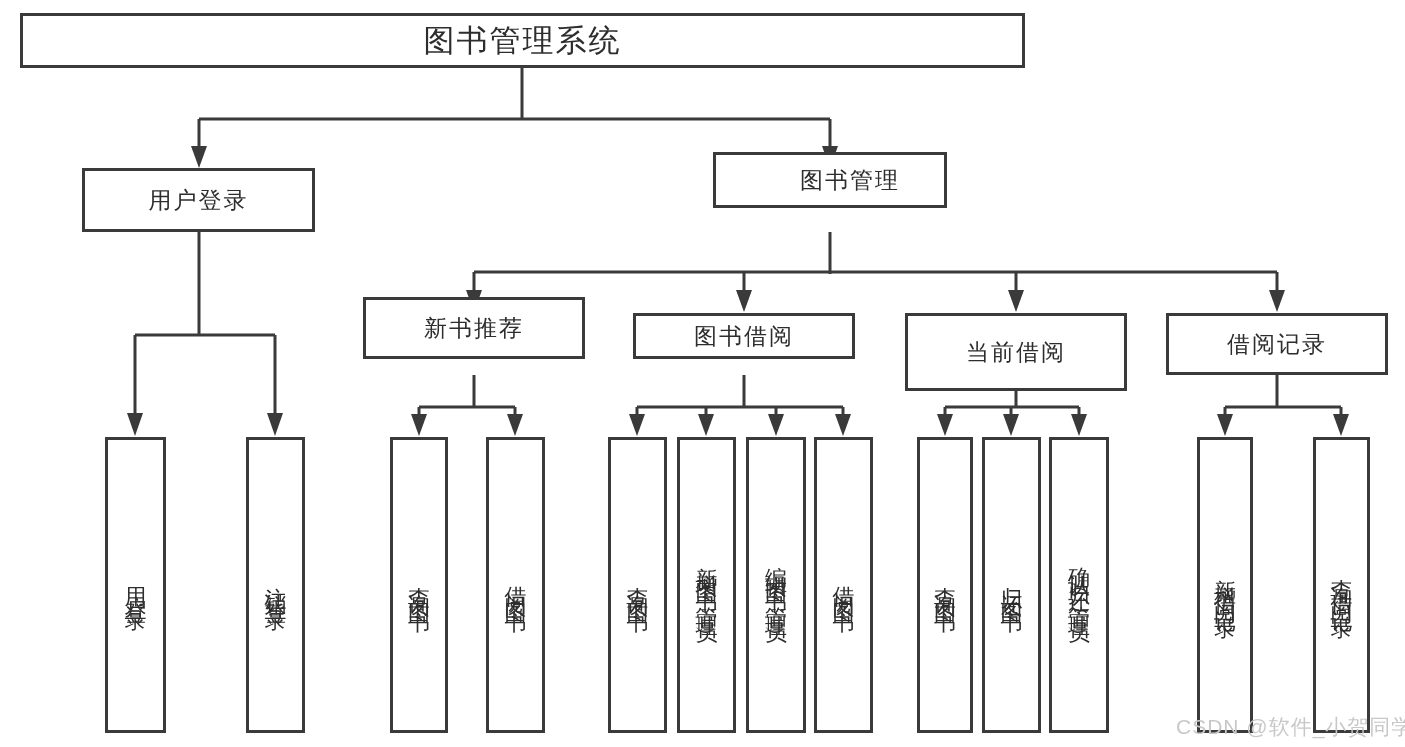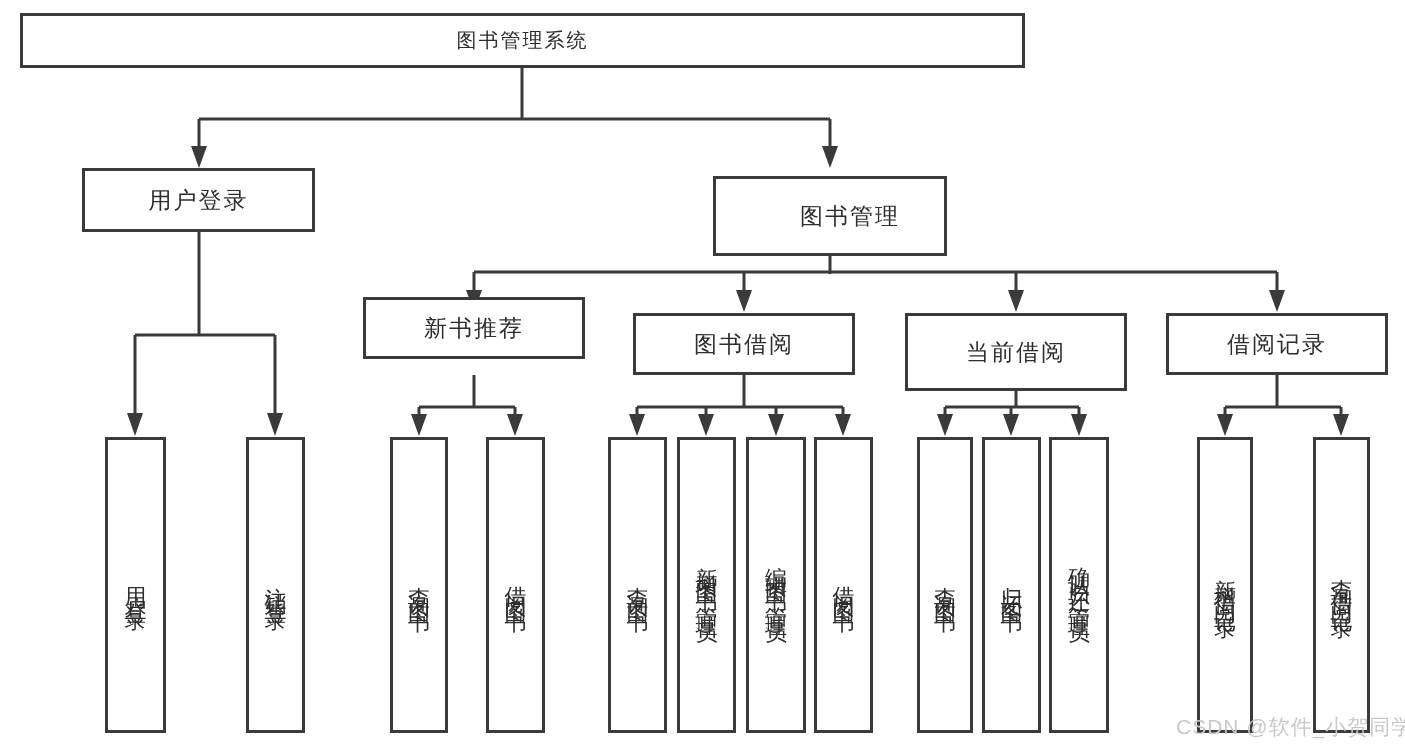--- a/index.html
+++ b/index.html
@@ -26,21 +26,21 @@
     display:flex;
     align-items:center;
     justify-content:center;
     z-index:2;
   }
   .hnode{
     font-size:23px;
     letter-spacing:2px;
     white-space:nowrap;
   }
-  .root{font-size:20px;font-family:Liberation Mono, monospace;}
+  .root{font-size:31px;font-family:Liberation Mono, monospace;}
   .vnode{
     writing-mode:vertical-rl;
     text-orientation:mixed;
     font-size:22px;
     letter-spacing:8px;
     line-height:1;
   }
   .watermark{
     position:absolute;
     left:1176px;top:713px;
@@ -109,24 +109,24 @@
       <polygon points="1003,414 1019,414 1011,436"></polygon>
       <polygon points="1071,414 1087,414 1079,436"></polygon>
       <polygon points="1217,414 1233,414 1225,436"></polygon>
       <polygon points="1333,414 1349,414 1341,436"></polygon>
     </g>
   </svg>
 
   <div class="node hnode root" style="left:20px;top:13px;width:1005px;height:55px;">图书管理系统</div>
 
   <div class="node hnode" style="left:82px;top:168px;width:233px;height:64px;">用户登录</div>
-  <div class="node hnode" style="left:713px;top:176px;width:234px;height:80px;padding-left:40px;">图书管理</div>
+  <div class="node hnode" style="left:713px;top:152px;width:234px;height:56px;padding-left:40px;">图书管理</div>
 
   <div class="node hnode" style="left:363px;top:297px;width:222px;height:62px;">新书推荐</div>
-  <div class="node hnode" style="left:633px;top:313px;width:222px;height:62px;">图书借阅</div>
+  <div class="node hnode" style="left:633px;top:313px;width:222px;height:46px;">图书借阅</div>
   <div class="node hnode" style="left:905px;top:313px;width:222px;height:78px;text-align:center;">当前借阅</div>
   <div class="node hnode" style="left:1166px;top:313px;width:222px;height:62px;">借阅记录</div>
 
   <div class="node vnode" style="left:105px;top:437px;width:61px;height:296px;">用户登录</div>
   <div class="node vnode" style="left:246px;top:437px;width:59px;height:296px;">注销登录</div>
   <div class="node vnode" style="left:390px;top:437px;width:58px;height:296px;">查询图书</div>
   <div class="node vnode" style="left:486px;top:437px;width:59px;height:296px;">借阅图书</div>
   <div class="node vnode" style="left:608px;top:437px;width:59px;height:296px;">查询图书</div>
   <div class="node vnode" style="left:677px;top:437px;width:59px;height:296px;">新增图书（管理员）</div>
   <div class="node vnode" style="left:746px;top:437px;width:60px;height:296px;">编辑图书（管理员）</div>

